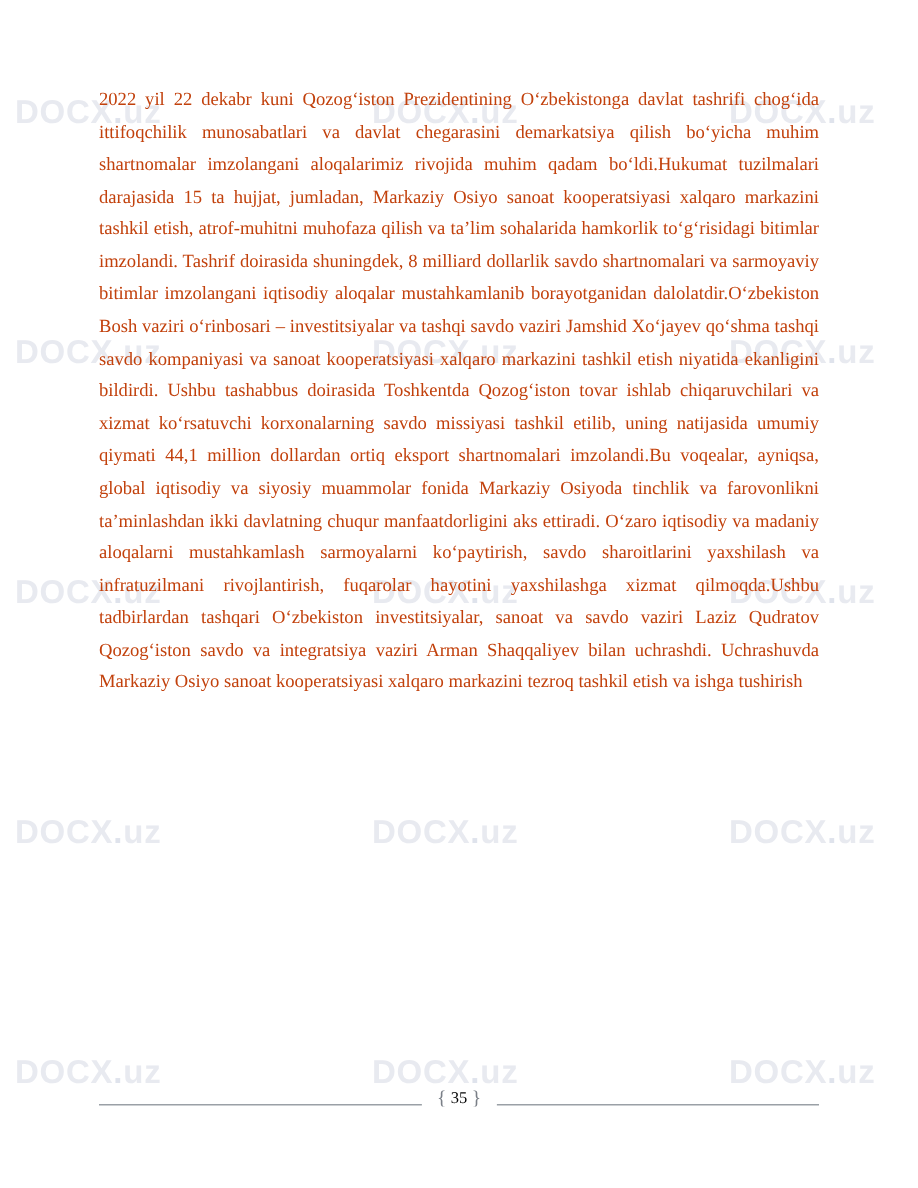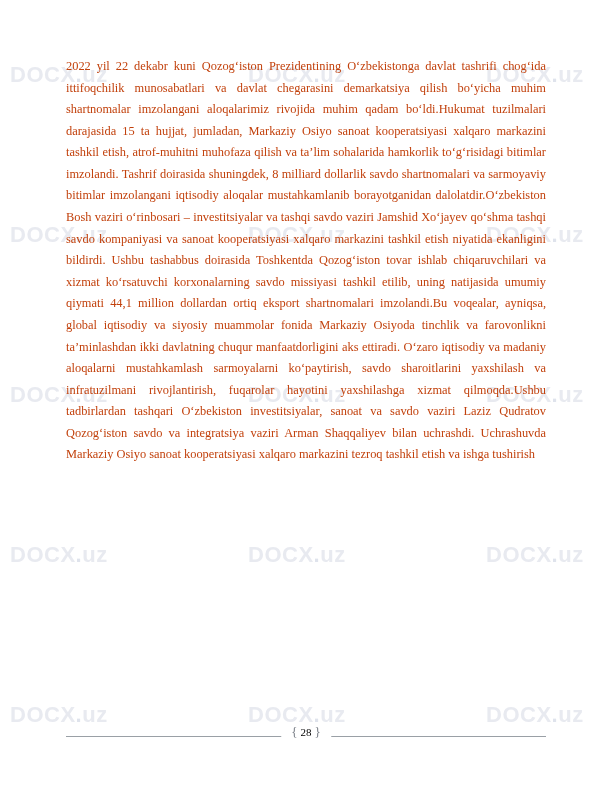--- a/index.html
+++ b/index.html
@@ -124,16 +124,16 @@
   </div>
 
 <div class="page">
   <p class="body-text">2022 yil 22 dekabr kuni Qozog‘iston Prezidentining O‘zbekistonga davlat tashrifi chog‘ida ittifoqchilik munosabatlari va davlat chegarasini demarkatsiya qilish bo‘yicha muhim shartnomalar imzolangani aloqalarimiz rivojida muhim qadam bo‘ldi.Hukumat tuzilmalari darajasida 15 ta hujjat, jumladan, Markaziy Osiyo sanoat kooperatsiyasi xalqaro markazini tashkil etish, atrof-muhitni muhofaza qilish va ta’lim sohalarida hamkorlik to‘g‘risidagi bitimlar imzolandi. Tashrif doirasida shuningdek, 8 milliard dollarlik savdo shartnomalari va sarmoyaviy bitimlar imzolangani iqtisodiy aloqalar mustahkamlanib borayotganidan dalolatdir.O‘zbekiston Bosh vaziri o‘rinbosari – investitsiyalar va tashqi savdo vaziri Jamshid Xo‘jayev qo‘shma tashqi savdo kompaniyasi va sanoat kooperatsiyasi xalqaro markazini tashkil etish niyatida ekanligini bildirdi. Ushbu tashabbus doirasida Toshkentda Qozog‘iston tovar ishlab chiqaruvchilari va xizmat ko‘rsatuvchi korxonalarning savdo missiyasi tashkil etilib, uning natijasida umumiy qiymati 44,1 million dollardan ortiq eksport shartnomalari imzolandi.Bu voqealar, ayniqsa, global iqtisodiy va siyosiy muammolar fonida Markaziy Osiyoda tinchlik va farovonlikni ta’minlashdan ikki davlatning chuqur manfaatdorligini aks ettiradi. O‘zaro iqtisodiy va madaniy aloqalarni mustahkamlash sarmoyalarni ko‘paytirish, savdo sharoitlarini yaxshilash va infratuzilmani rivojlantirish, fuqarolar hayotini yaxshilashga xizmat qilmoqda.Ushbu tadbirlardan tashqari O‘zbekiston investitsiyalar, sanoat va savdo vaziri Laziz Qudratov Qozog‘iston savdo va integratsiya vaziri Arman Shaqqaliyev bilan uchrashdi. Uchrashuvda Markaziy Osiyo sanoat kooperatsiyasi xalqaro markazini tezroq tashkil etish va ishga tushirish</p>
 </div>
 
 <div class="footer">
   <div class="footer-rule"></div>
   <div class="footer-badge">
     <span class="brace">{</span>
-    <span>28</span>
+    <span>35</span>
     <span class="brace">}</span>
   </div>
 </div>
 
 </body></html>

